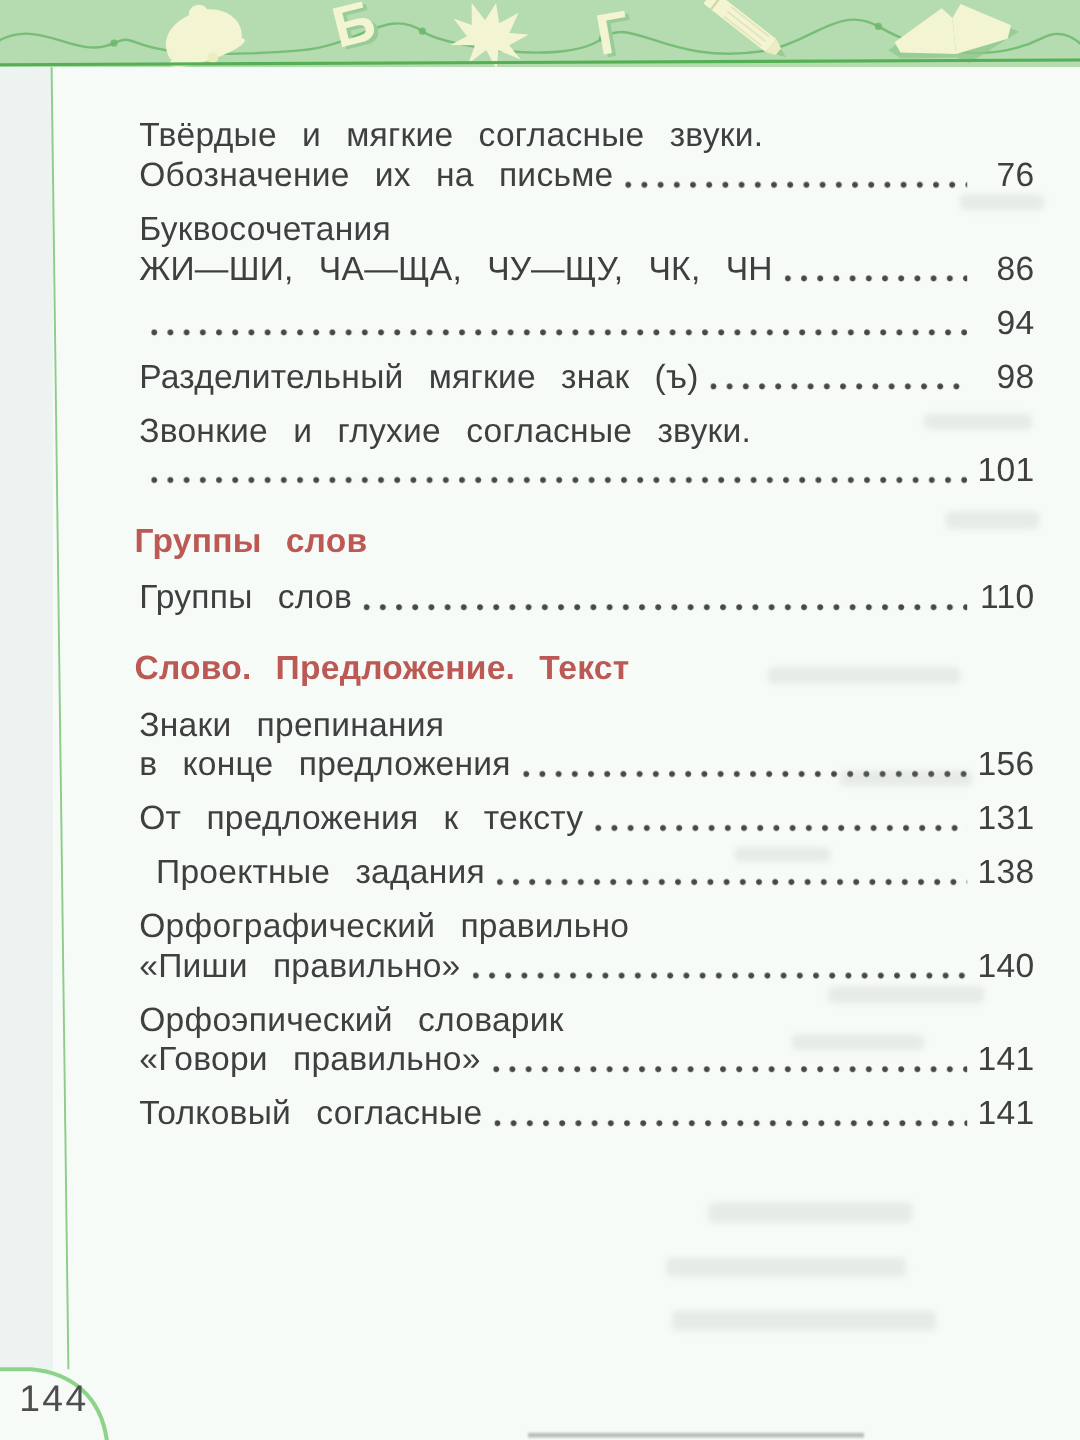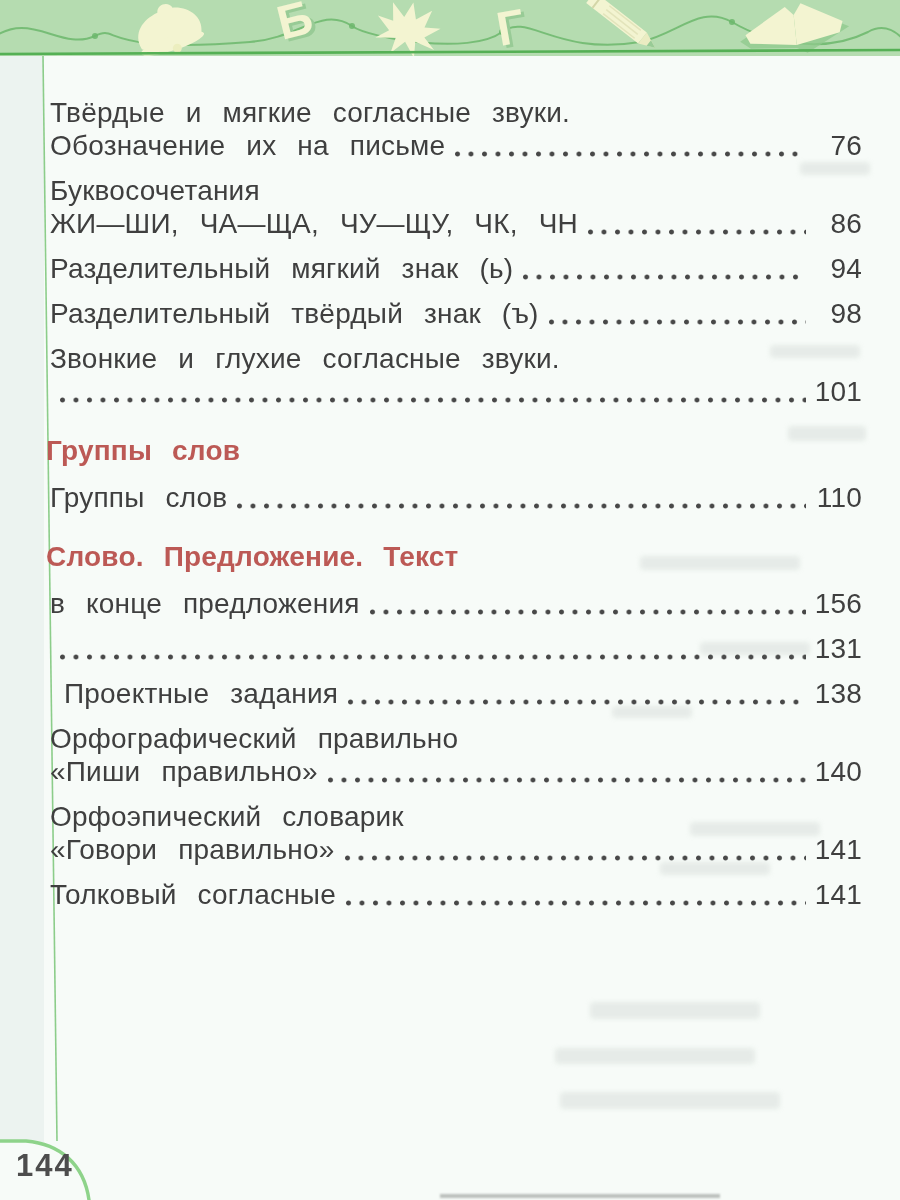--- a/index.html
+++ b/index.html
@@ -23,21 +23,21 @@
   .band svg { display:block; }
 
   
   .rules {
     position:absolute; left:0; top:0; width:900px; height:1200px; pointer-events:none;
   }
 
   
   .toc {
     position:absolute; left:0; top:56px; width:900px;
-    padding:40px 38px 0 50px; box-sizing:border-box;
+    padding:40px 38px 0 116px; box-sizing:border-box;
     color:#3f3f3f; font-size:28px; line-height:33px;
     word-spacing:13px; letter-spacing:0.2px;
   }
   .entry { margin:0 0 12px 0; }
   .entry .row { display:flex; }
   .entry .lbl { white-space:nowrap; flex:0 0 auto; }
   .entry .dots {
     flex:1 1 auto; height:33px; margin:0 4px 0 10px; min-width:24px;
     background-image:radial-gradient(circle at 2.5px 25px, #484848 2px, rgba(0,0,0,0) 2.9px);
     background-size:13.5px 33px; background-repeat:repeat-x;
@@ -45,21 +45,21 @@
   .entry .pg { flex:0 0 auto; min-width:52px; text-align:right; word-spacing:0; }
   .entry-bold { font-weight:normal; padding-left:14px; }
   .heading {
     margin:26px 0 14px -4px; color:#bc5955; font-weight:bold;
     word-spacing:12px;
   }
 
   
   .folio {
     position:absolute; left:16px; top:1148px; width:52px; text-align:center;
-    font-size:31px; font-weight:bold; color:#4d4d4d; letter-spacing:2px;
+    font-size:31px; font-weight:normal; color:#4d4d4d; letter-spacing:2px;
   }
 
   
   .ghost {
     position:absolute; background:rgba(142,156,147,0.16);
     filter:blur(2.5px); border-radius:4px; transform:scaleX(-1);
   }
   .smudge {
     position:absolute; background:rgba(90,95,92,0.38); filter:blur(1px);
   }
@@ -144,29 +144,28 @@
       <div>Буквосочетания</div>
       <div class="row">
         <span class="lbl">ЖИ—ШИ, ЧА—ЩА, ЧУ—ЩУ, ЧК, ЧН</span>
         <span class="dots"></span>
         <span class="pg">86</span>
       </div>
     </div>
 
     <div class="entry">
       <div class="row">
-        <span class="lbl">Разделительный мягкий знак (ь)</span>
         <span class="dots"></span>
         <span class="pg">94</span>
       </div>
     </div>
 
     <div class="entry">
       <div class="row">
-        <span class="lbl">Разделительный твёрдый знак (ъ)</span>
+        <span class="lbl">Разделительный мягкие знак (ъ)</span>
         <span class="dots"></span>
         <span class="pg">98</span>
       </div>
     </div>
 
     <div class="entry">
       <div>Звонкие и глухие согласные звуки.</div>
       <div class="row">
         <span class="dots"></span>
         <span class="pg">101</span>
@@ -180,29 +179,31 @@
         <span class="lbl">Группы слов</span>
         <span class="dots"></span>
         <span class="pg">110</span>
       </div>
     </div>
 
     <div class="heading">Слово. Предложение. Текст</div>
 
 
     <div class="entry">
+      <div>Знаки препинания</div>
       <div class="row">
         <span class="lbl">в конце предложения</span>
         <span class="dots"></span>
         <span class="pg">156</span>
       </div>
     </div>
 
     <div class="entry">
       <div class="row">
+        <span class="lbl">От предложения к тексту</span>
         <span class="dots"></span>
         <span class="pg">131</span>
       </div>
     </div>
 
     <div class="entry entry-bold">
       <div class="row">
         <span class="lbl">Проектные задания</span>
         <span class="dots"></span>
         <span class="pg">138</span>

